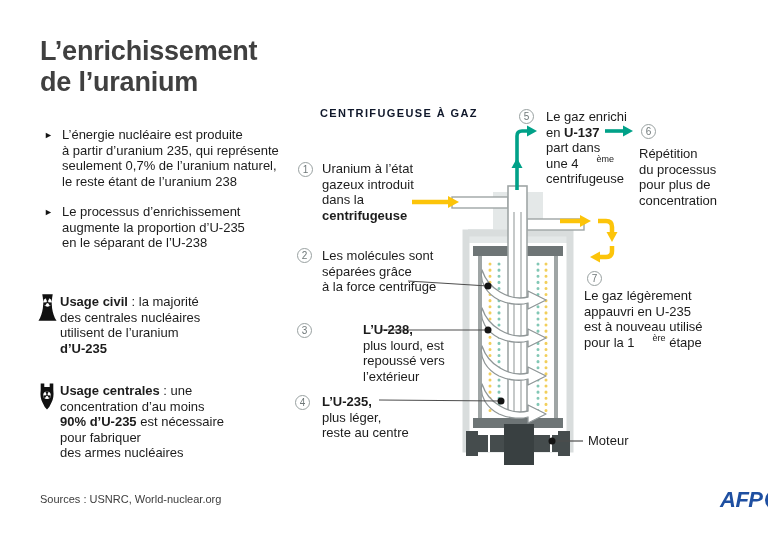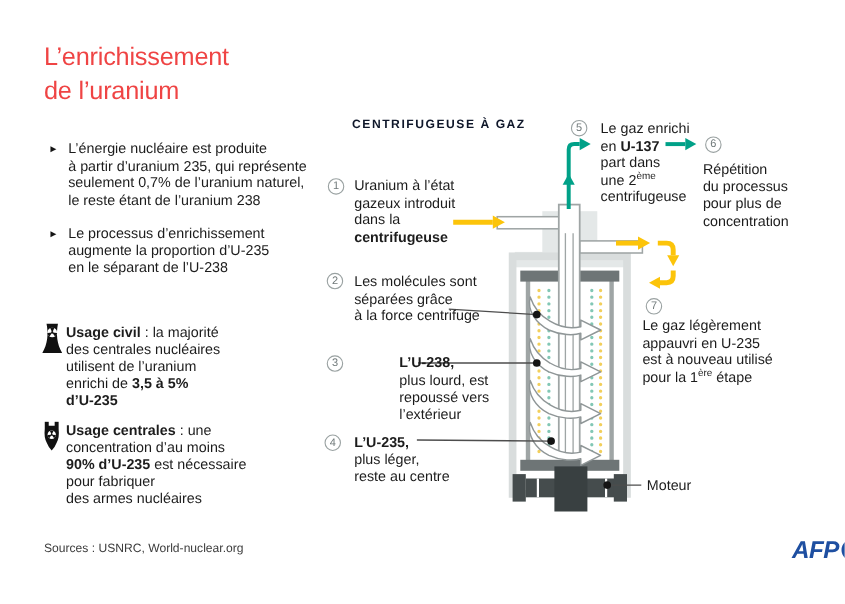--- a/index.html
+++ b/index.html
@@ -9,22 +9,22 @@
     --accent-afp:#1e4fa1; --circle-border:#99a1a1; --circle-text:#6f7879;
     --connector:#4d4d4d; --icon-black:#111111;
   }
   html,body{margin:0;padding:0;background:#fff;}
   .canvas{
     position:relative;width:768px;height:549px;background:#ffffff;overflow:hidden;
     font-family:"Liberation Sans","DejaVu Sans",sans-serif;color:var(--ink);
   }
   .abs{position:absolute;}
   .b{font-weight:bold;}
-  sup{font-size:9px;line-height:0;}
-  .title{font-size:23px;line-height:31px;font-weight:400;letter-spacing:-0.2px;color:#ef4444;}
+  sup{font-size:9px;line-height:0;margin-left:18px;}
+  .title{font-size:27px;line-height:31px;font-weight:700;letter-spacing:-0.2px;color:#404040;}
   .body13{font-size:13px;line-height:15.5px;}
   .bullet{display:flex;}
   .bullet .marker{font-size:9px;padding-top:3px;width:18px;flex:0 0 18px;color:#141414;}
   .usage{display:flex;}
   .usage .icon-box{width:22px;flex:0 0 22px;}
   .diagram-title{font-size:11px;font-weight:600;letter-spacing:1.4px;color:#0f172a;}
   .step-circle{
     position:absolute;width:15px;height:15px;border-radius:50%;
     border:1.5px solid var(--circle-border);color:var(--circle-text);
     font-size:10px;display:flex;align-items:center;justify-content:center;
@@ -75,21 +75,20 @@
           <path d="M10,8.5 L8,4.3 A4.6,4.6 0 0 1 12,4.3 Z" transform="rotate(120 10 8.5)"></path>
           <path d="M10,8.5 L8,4.3 A4.6,4.6 0 0 1 12,4.3 Z" transform="rotate(240 10 8.5)"></path>
           <circle cx="10" cy="8.5" r="1.1"></circle>
         </g>
       </svg>
     </span>
     <div class="body13">
         <div><span class="b">Usage civil</span><span> : la majorité</span></div>
         <div><span>des centrales nucléaires</span></div>
         <div><span>utilisent de l’uranium</span></div>
-        <div><span>enrichi de </span><span class="b">3,5 à 5%</span></div>
         <div><span class="b">d’U-235</span></div>
       </div>
   </div>
 
   <div class="abs usage" style="left:38px;top:383px;width:230px;">
     <span class="icon-box">
       <svg width="18" height="28" viewBox="0 0 20 30" aria-hidden="true">
         <path d="M3,0 H7 V4 H13 V0 H17 V7 Q18,16 15,21 Q13,26 10,29 Q7,26 5,21 Q2,16 3,7 Z" fill="var(--icon-black)"></path>
         <circle cx="10" cy="13" r="4.2" fill="#fff"></circle>
         <g fill="var(--icon-black)">
@@ -223,21 +222,21 @@
     </div>
   <div class="abs step-text" style="left:322px;top:394px;">
       <div><span class="b">L’U-235,</span></div>
       <div><span>plus léger,</span></div>
       <div><span>reste au centre</span></div>
     </div>
   <div class="abs step-text" style="left:546px;top:109px;">
       <div><span>Le gaz enrichi</span></div>
       <div><span>en </span><span class="b">U-137</span></div>
       <div><span>part dans</span></div>
-      <div><span>une 2</span><sup>ème</sup></div>
+      <div><span>une 4</span><sup>ème</sup></div>
       <div><span>centrifugeuse</span></div>
     </div>
   <div class="abs step-text" style="left:639px;top:146px;">
       <div><span>Répétition</span></div>
       <div><span>du processus</span></div>
       <div><span>pour plus de</span></div>
       <div><span>concentration</span></div>
     </div>
   <div class="abs step-text" style="left:584px;top:288px;">
       <div><span>Le gaz légèrement</span></div>

